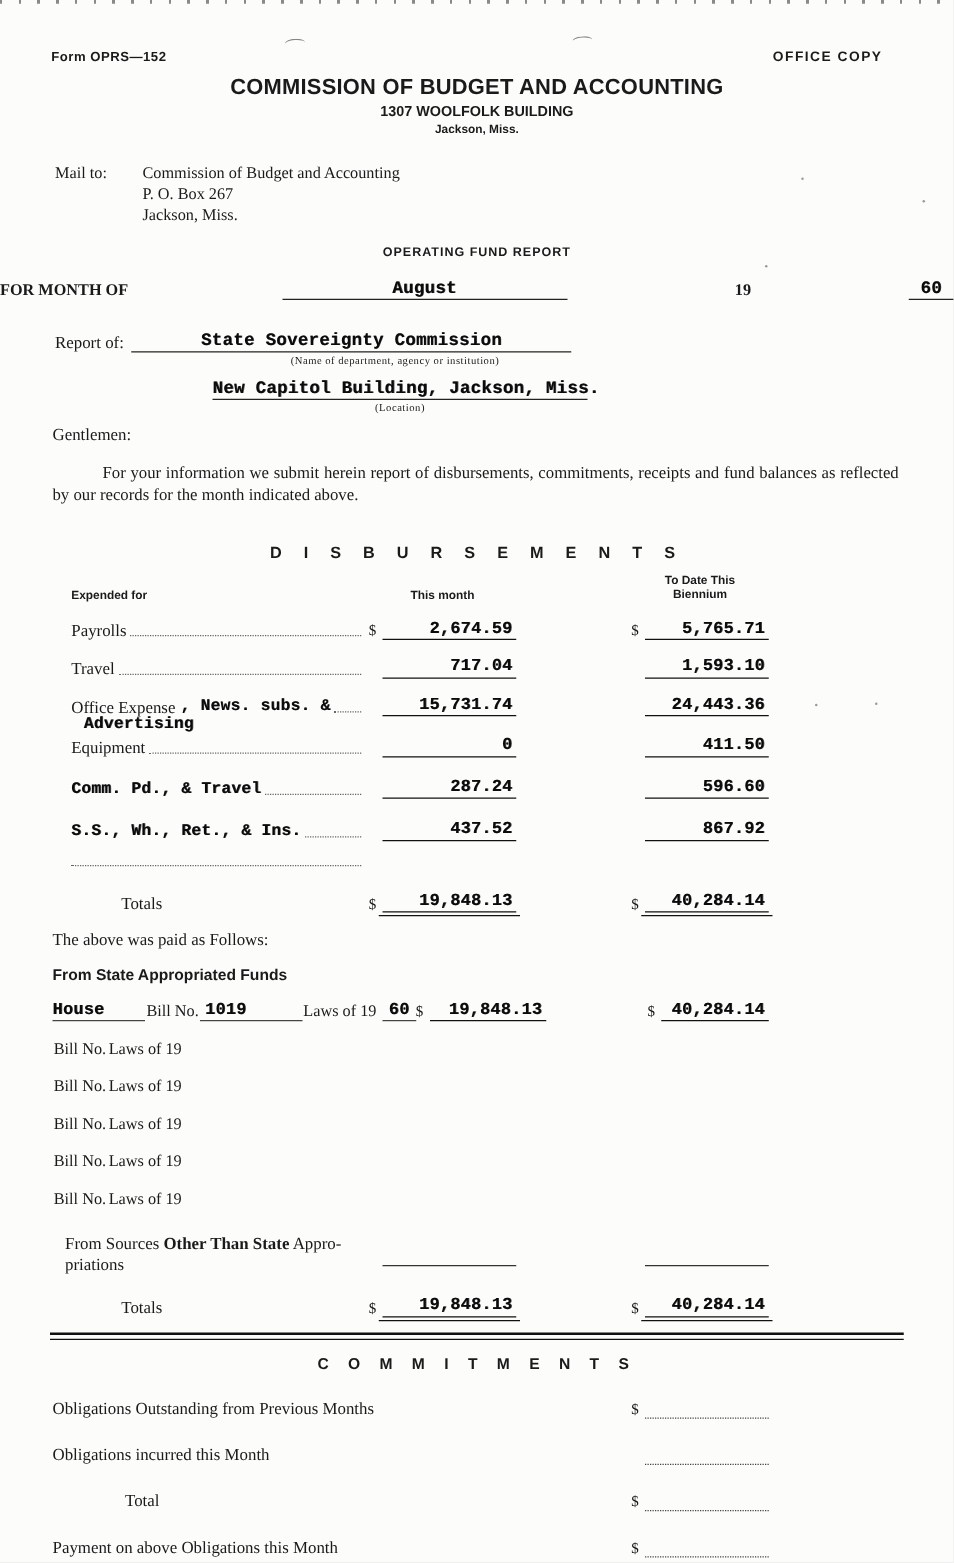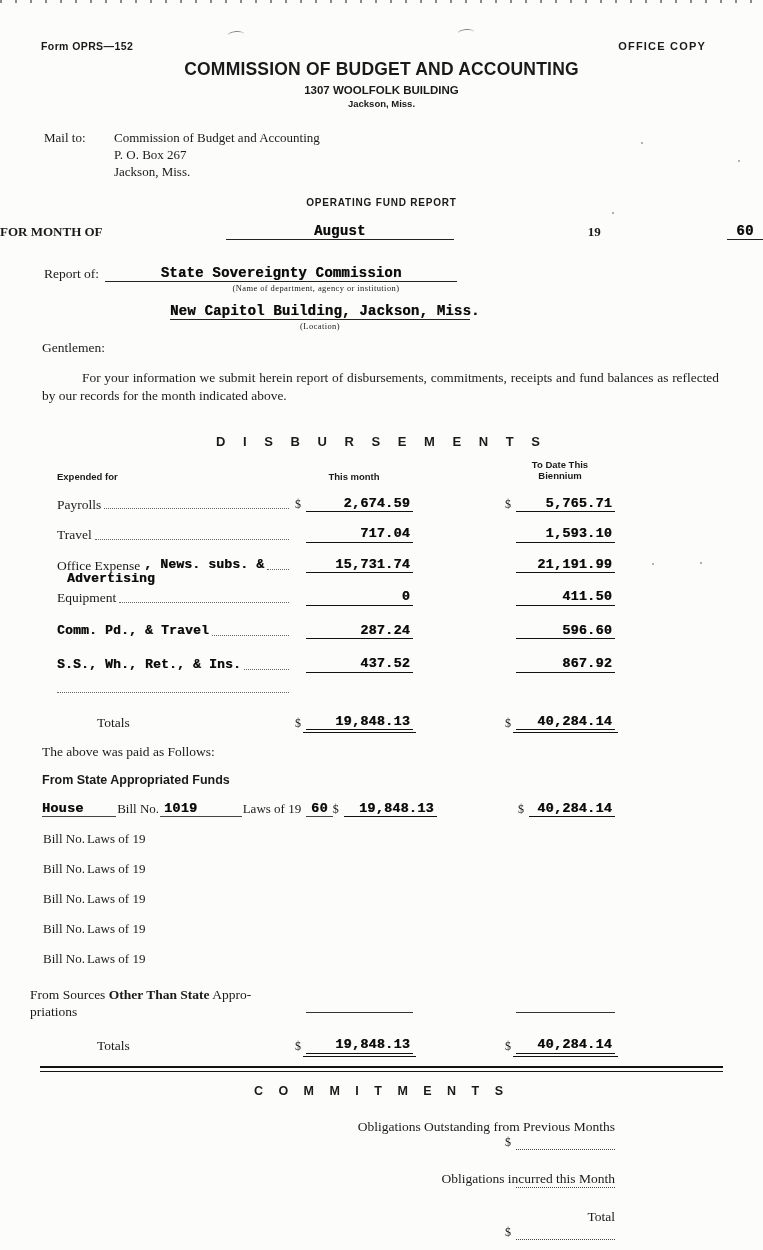--- a/index.html
+++ b/index.html
@@ -92,29 +92,29 @@
   .brows{padding:0 148px 0 42px;}
   .brow{display:flex; align-items:flex-end; margin-top:12px; font-size:13px; height:18px;}
   .b-prefix{width:84px; border-bottom:1.3px solid #444; text-align:left; font-size:13.5px;}
   .b-printed{white-space:nowrap; padding:0 1px;}
   .b-no{width:88px; border-bottom:1.3px solid #444; text-align:left; padding-left:4px; font-size:13.5px;}
   .b-year{width:30px; border-bottom:1.3px solid #444; text-align:center; font-size:13.5px; margin-left:4px;}
   .b-space{flex:1;}
   .brow .amt-line{border-bottom:1.4px solid #333;}
   .brow.filled .amt-line{border-bottom:1.7px solid #111;}
 
-  .other-src{display:flex; align-items:center; margin-top:20px; padding:0 148px 0 30px; font-size:13.5px;}
+  .other-src{display:flex; align-items:center; margin-top:20px; padding:0 148px 0 52px; font-size:13.5px;}
   .os-text{flex:1; line-height:1.25;}
   .os-bold{font-weight:bold;}
 
   .rule-dbl{margin:12px 40px 0 40px; border-top:2.5px solid #111; border-bottom:1.3px solid #111; height:3px;}
 
   
   .commit-title{letter-spacing:6px; font-size:12.5px; margin-top:12px;}
-  .crow{display:flex; align-items:flex-end; padding:0 148px 0 20px; margin-top:21px; font-size:13.5px;flex-direction:column;}
+  .crow{display:flex; align-items:flex-end; padding:0 148px 0 42px; margin-top:21px; font-size:13.5px;}
   .crow .clabel{flex:1;}
   .crow.indent .clabel{padding-left:58px;}
   .c-cell{width:110px; display:flex; align-items:flex-end;}
   .c-line{flex:1; border-bottom:1.4px dotted #444;}
 </style>
 </head>
 <body>
 
 <div class="sheet">
   <div class="top-edge"></div>
@@ -222,21 +222,21 @@
           <span class="leader"></span>
           <span class="typed typed2">Advertising</span>
         </span>
       <span class="amt-cell">
           <span class="dollar"></span>
           <span class="amt-line typed">15,731.74</span>
         </span>
       <span class="colgap"></span>
       <span class="amt-cell bien">
           <span class="dollar"></span>
-          <span class="amt-line typed">21,191.99</span>
+          <span class="amt-line typed">24,443.36</span>
         </span>
     </div>
 
     <div class="drow">
       <span class="dlabel">
           <span class="printed">Equipment</span>
           <span class="leader"></span>
         </span>
       <span class="amt-cell">
           <span class="dollar"></span>

